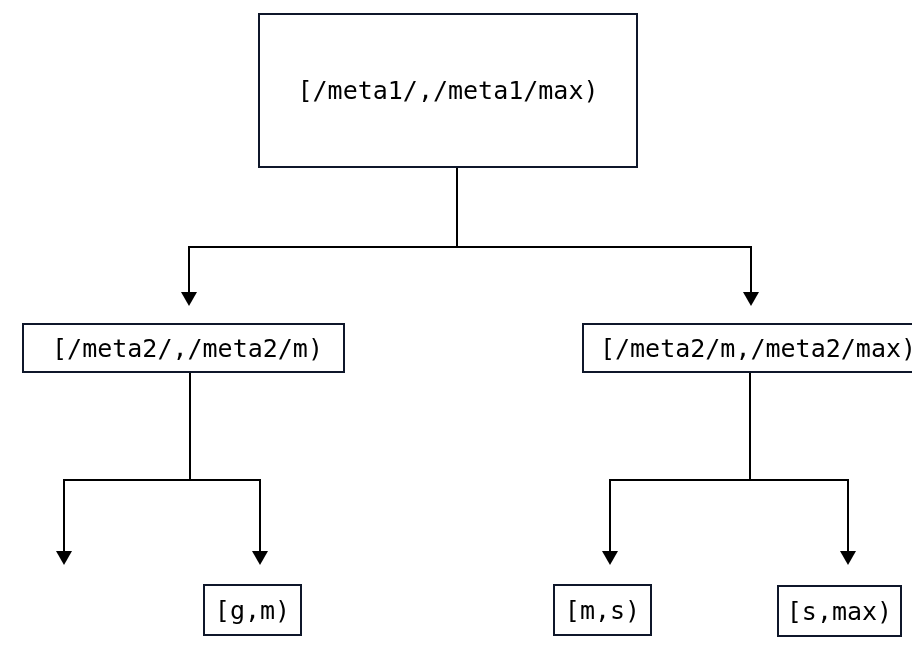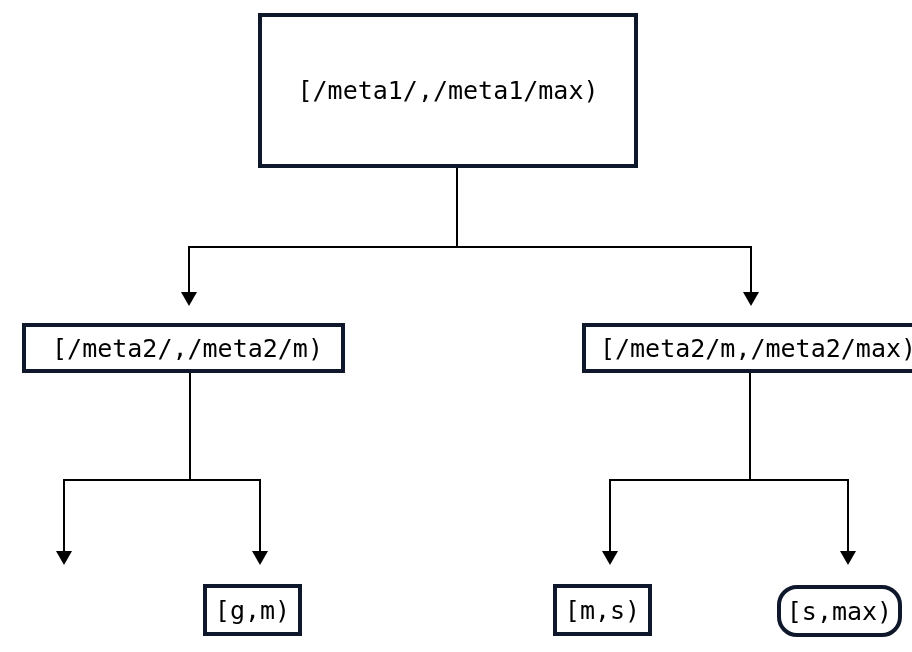--- a/index.html
+++ b/index.html
@@ -11,21 +11,21 @@
     position: relative;
     width: 912px;
     height: 652px;
     background: #ffffff;
     overflow: hidden;
     font-family: "DejaVu Sans Mono", "Liberation Mono", monospace;
   }
   .node {
     position: absolute;
     box-sizing: border-box;
-    border: 4px solid #0f172a;
+    border: 2px solid #0f172a;
     background: #ffffff;
     color: #000000;
     display: flex;
     align-items: center;
     justify-content: center;
     font-size: 25px;
     line-height: 1;
     white-space: nowrap;
   }
   .vline {
@@ -47,21 +47,21 @@
     border-top: 14px solid #000000;
   }
 
   
   #node-root        { left: 258px; top: 13px;  width: 380px; height: 155px; }
   #node-meta2-left  { left: 22px;  top: 323px; width: 323px; height: 50px; padding-left: 8px;  }
   #node-meta2-right { left: 582px; top: 323px; width: 352px; height: 50px;  }
   #node-leaf-ag     { left: 8px;   top: 584px; width: 102px; height: 52px;  }
   #node-leaf-gm     { left: 203px; top: 584px; width: 99px;  height: 52px;  }
   #node-leaf-ms     { left: 553px; top: 584px; width: 99px;  height: 52px;  }
-  #node-leaf-smax   { left: 777px; top: 585px; width: 125px; height: 52px; border-radius: 20px;  }
+  #node-leaf-smax   { left: 777px; top: 585px; width: 125px; height: 52px;  }
 
   
   #stem-root    { left: 456px; top: 168px; height: 80px; }
   #bar-1        { left: 188px; top: 246px; width: 564px; }
   #drop-1-left  { left: 188px; top: 246px; height: 47px; }
   #drop-1-right { left: 750px; top: 246px; height: 47px; }
   #arrow-1-left  { left: 181px; top: 292px; }
   #arrow-1-right { left: 743px; top: 292px; }
 
   

